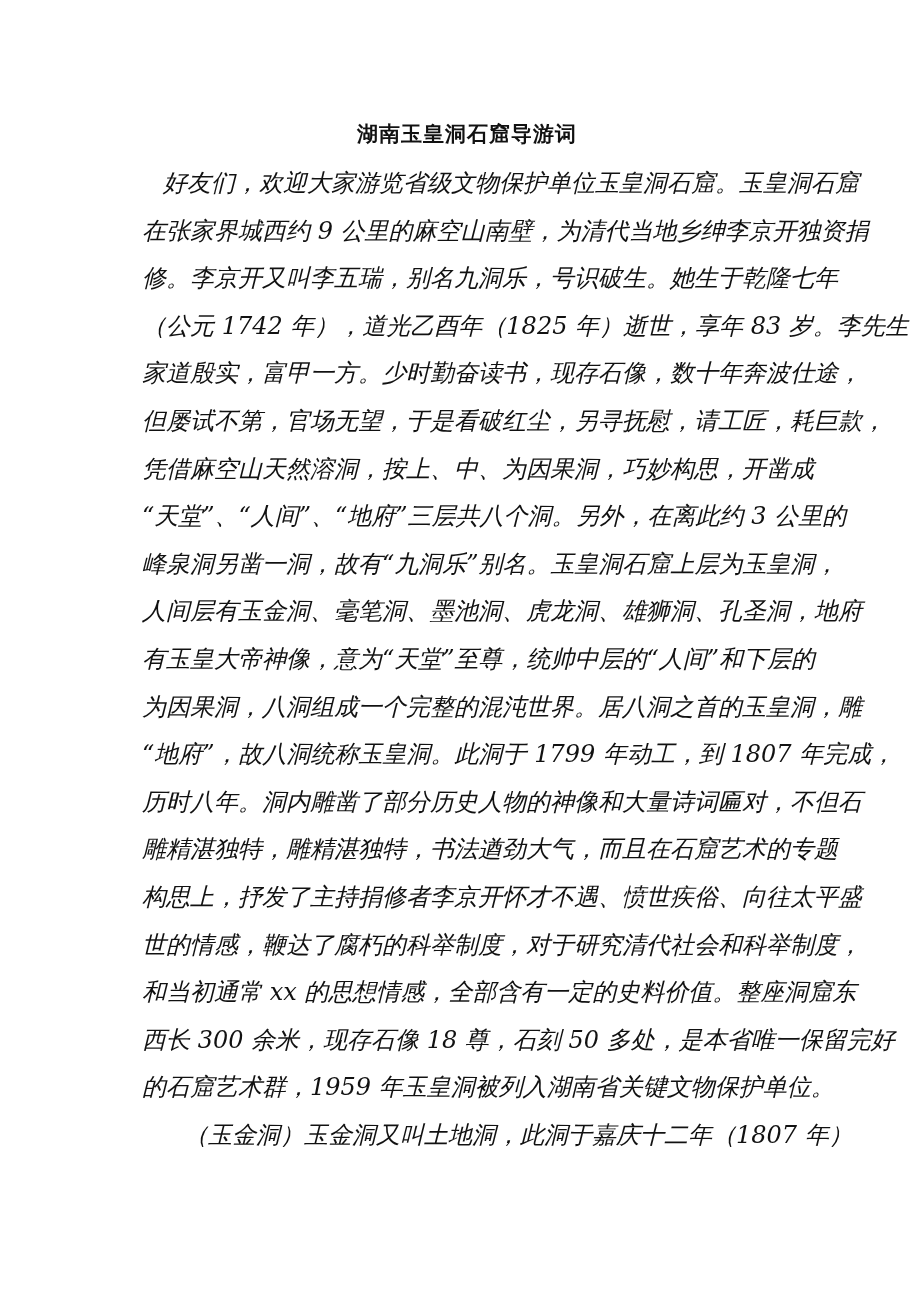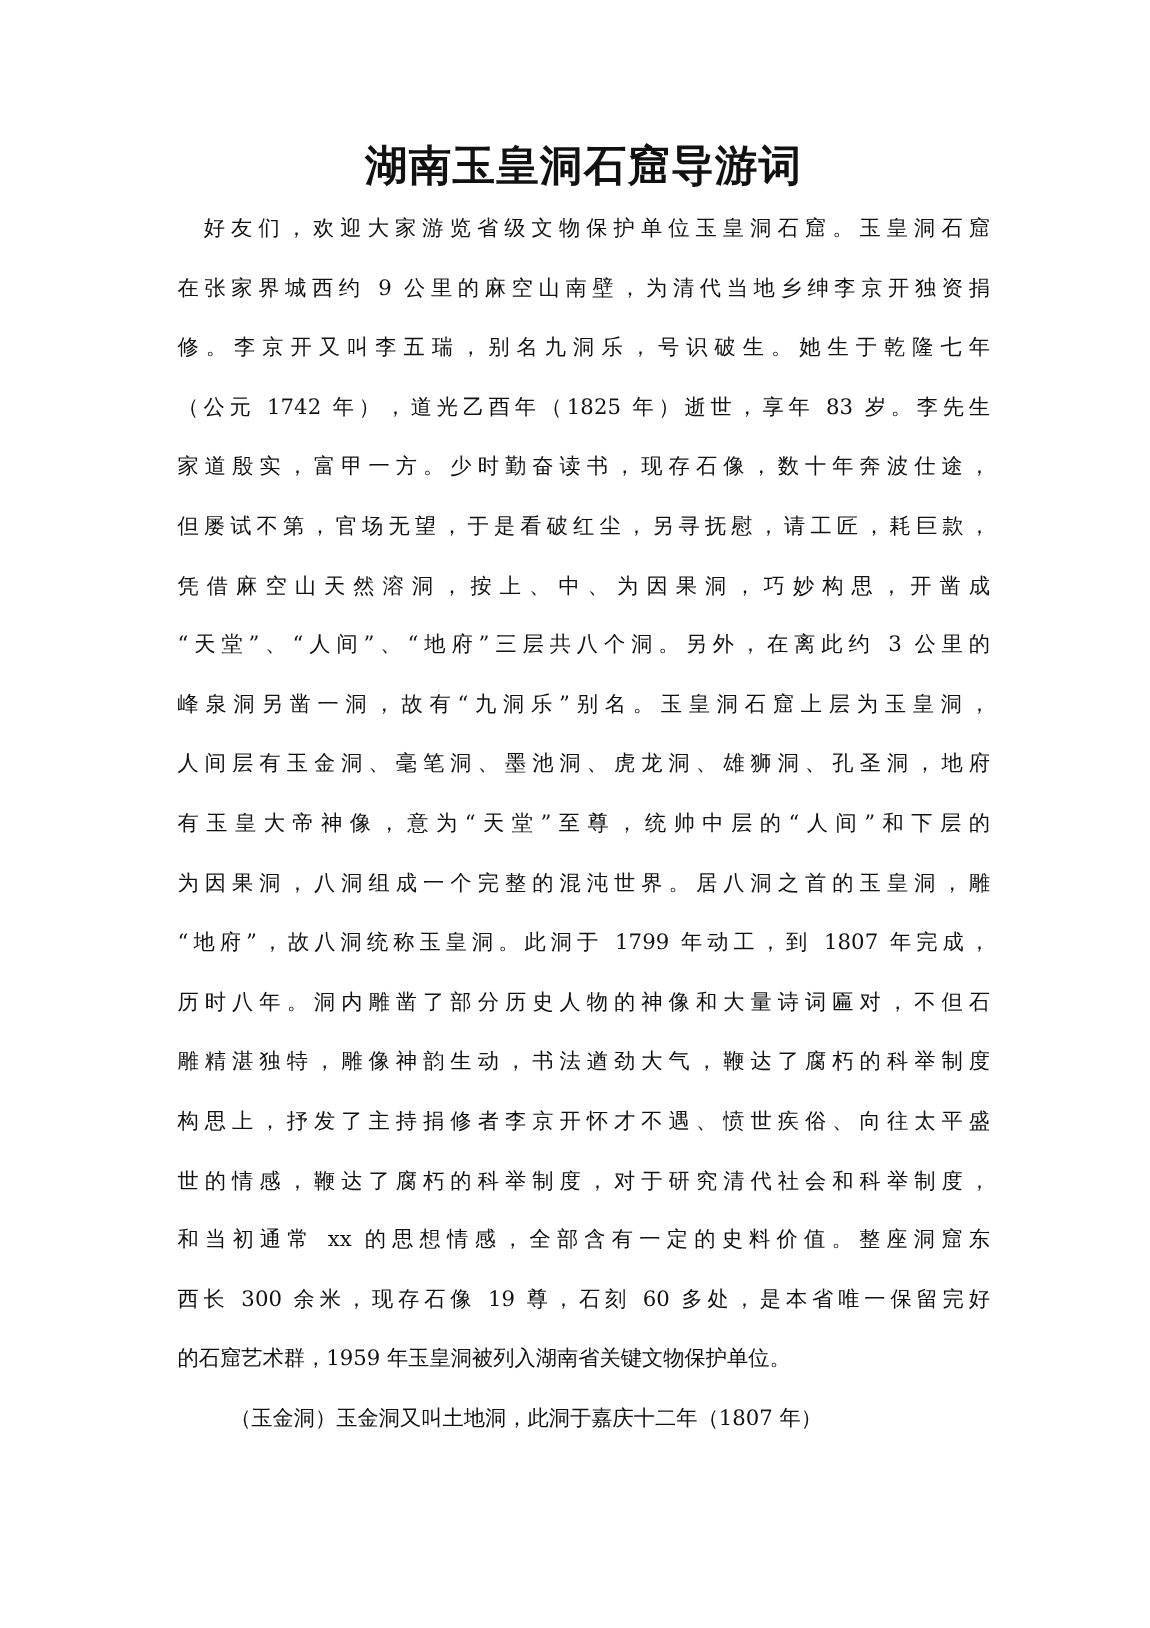--- a/index.html
+++ b/index.html
@@ -16,26 +16,26 @@
     color: #111111;
   }
   .page {
     position: absolute;
     left: 142px;
     top: 112px;
     width: 650px;
   }
   .title {
     text-align: center;
-    font-size: 34px;
+    font-size: 21px;
     font-weight: bold;
     letter-spacing: 1px;
     line-height: 44px;
     margin: 0 0 4px 0;
-    font-family: Liberation Serif, serif;
+    font-family: Liberation Sans, sans-serif;
   }
 </style>
 </head>
 <body>
 
 <div class="page">
   <h1 class="title">湖南玉皇洞石窟导游词</h1>
 
   <div id="body-lines">
       <div class="line indent1">好友们，欢迎大家游览省级文物保护单位玉皇洞石窟。玉皇洞石窟</div>
@@ -45,41 +45,42 @@
       <div class="line">家道殷实，富甲一方。少时勤奋读书，现存石像，数十年奔波仕途，</div>
       <div class="line">但屡试不第，官场无望，于是看破红尘，另寻抚慰，请工匠，耗巨款，</div>
       <div class="line">凭借麻空山天然溶洞，按上、中、为因果洞，巧妙构思，开凿成</div>
       <div class="line">“天堂”、“人间”、“地府”三层共八个洞。另外，在离此约 3 公里的</div>
       <div class="line">峰泉洞另凿一洞，故有“九洞乐”别名。玉皇洞石窟上层为玉皇洞，</div>
       <div class="line">人间层有玉金洞、毫笔洞、墨池洞、虎龙洞、雄狮洞、孔圣洞，地府</div>
       <div class="line">有玉皇大帝神像，意为“天堂”至尊，统帅中层的“人间”和下层的</div>
       <div class="line">为因果洞，八洞组成一个完整的混沌世界。居八洞之首的玉皇洞，雕</div>
       <div class="line">“地府”，故八洞统称玉皇洞。此洞于 1799 年动工，到 1807 年完成，</div>
       <div class="line">历时八年。洞内雕凿了部分历史人物的神像和大量诗词匾对，不但石</div>
-      <div class="line">雕精湛独特，雕像神韵生动，书法遒劲大气，鞭达了腐朽的科举制度</div>
+      <div class="line">雕精湛独特，雕精湛独特，书法遒劲大气，而且在石窟艺术的专题</div>
       <div class="line">构思上，抒发了主持捐修者李京开怀才不遇、愤世疾俗、向往太平盛</div>
       <div class="line">世的情感，鞭达了腐朽的科举制度，对于研究清代社会和科举制度，</div>
       <div class="line">和当初通常 xx 的思想情感，全部含有一定的史料价值。整座洞窟东</div>
-      <div class="line">西长 300 余米，现存石像 19 尊，石刻 60 多处，是本省唯一保留完好</div>
+      <div class="line">西长 300 余米，现存石像 18 尊，石刻 50 多处，是本省唯一保留完好</div>
       <div class="line last">的石窟艺术群，1959 年玉皇洞被列入湖南省关键文物保护单位。</div>
       <div class="line indent2">（玉金洞）玉金洞又叫土地洞，此洞于嘉庆十二年（1807 年）</div>
     </div>
 </div>
 
 <style>
   .line {
     display: block;
     white-space: nowrap;
-    font-size: 17px;
+    font-size: 24px;
     line-height: 47.6px;
     height: 47.6px;
     text-align: justify;
     text-align-last: justify;
     width: 650px;
     font-family: "DejaVu Serif", "Liberation Serif", serif;
+    font-style: italic;
   }
   .line.last {
     text-align-last: left;
   }
   .line.indent1 {
     padding-left: 21px;
     width: 629px;
   }
   .line.indent2 {
     padding-left: 42px;

